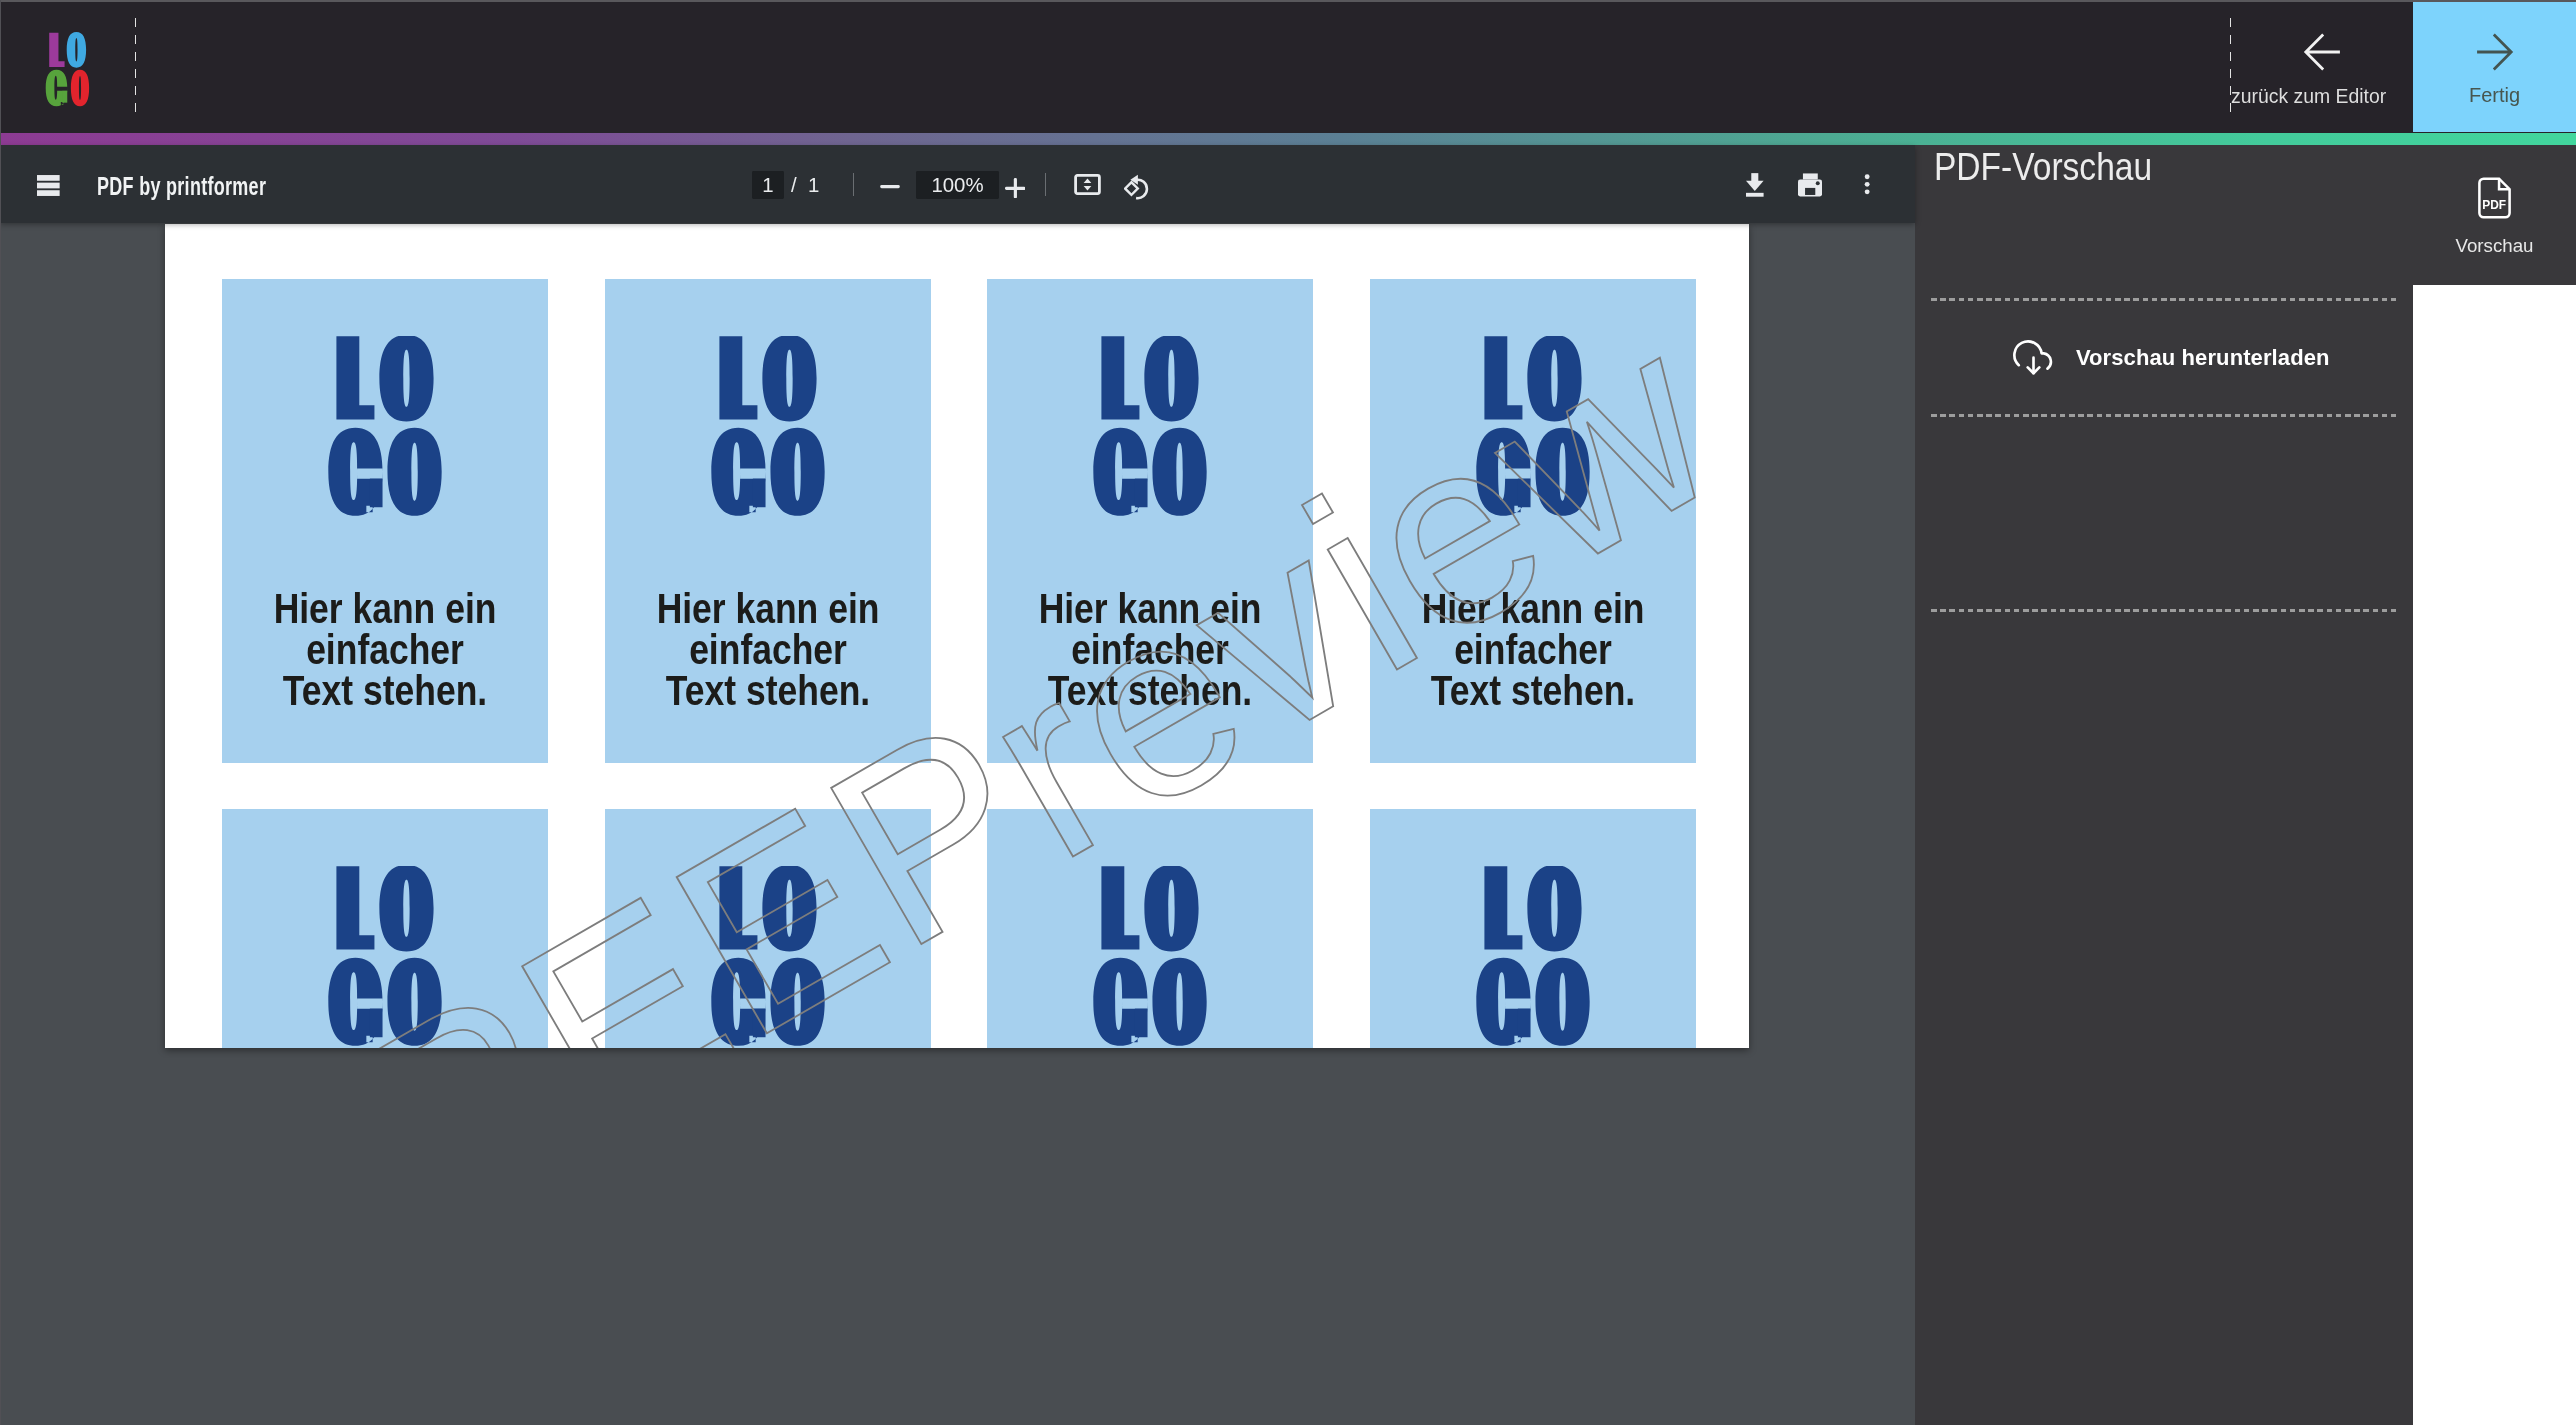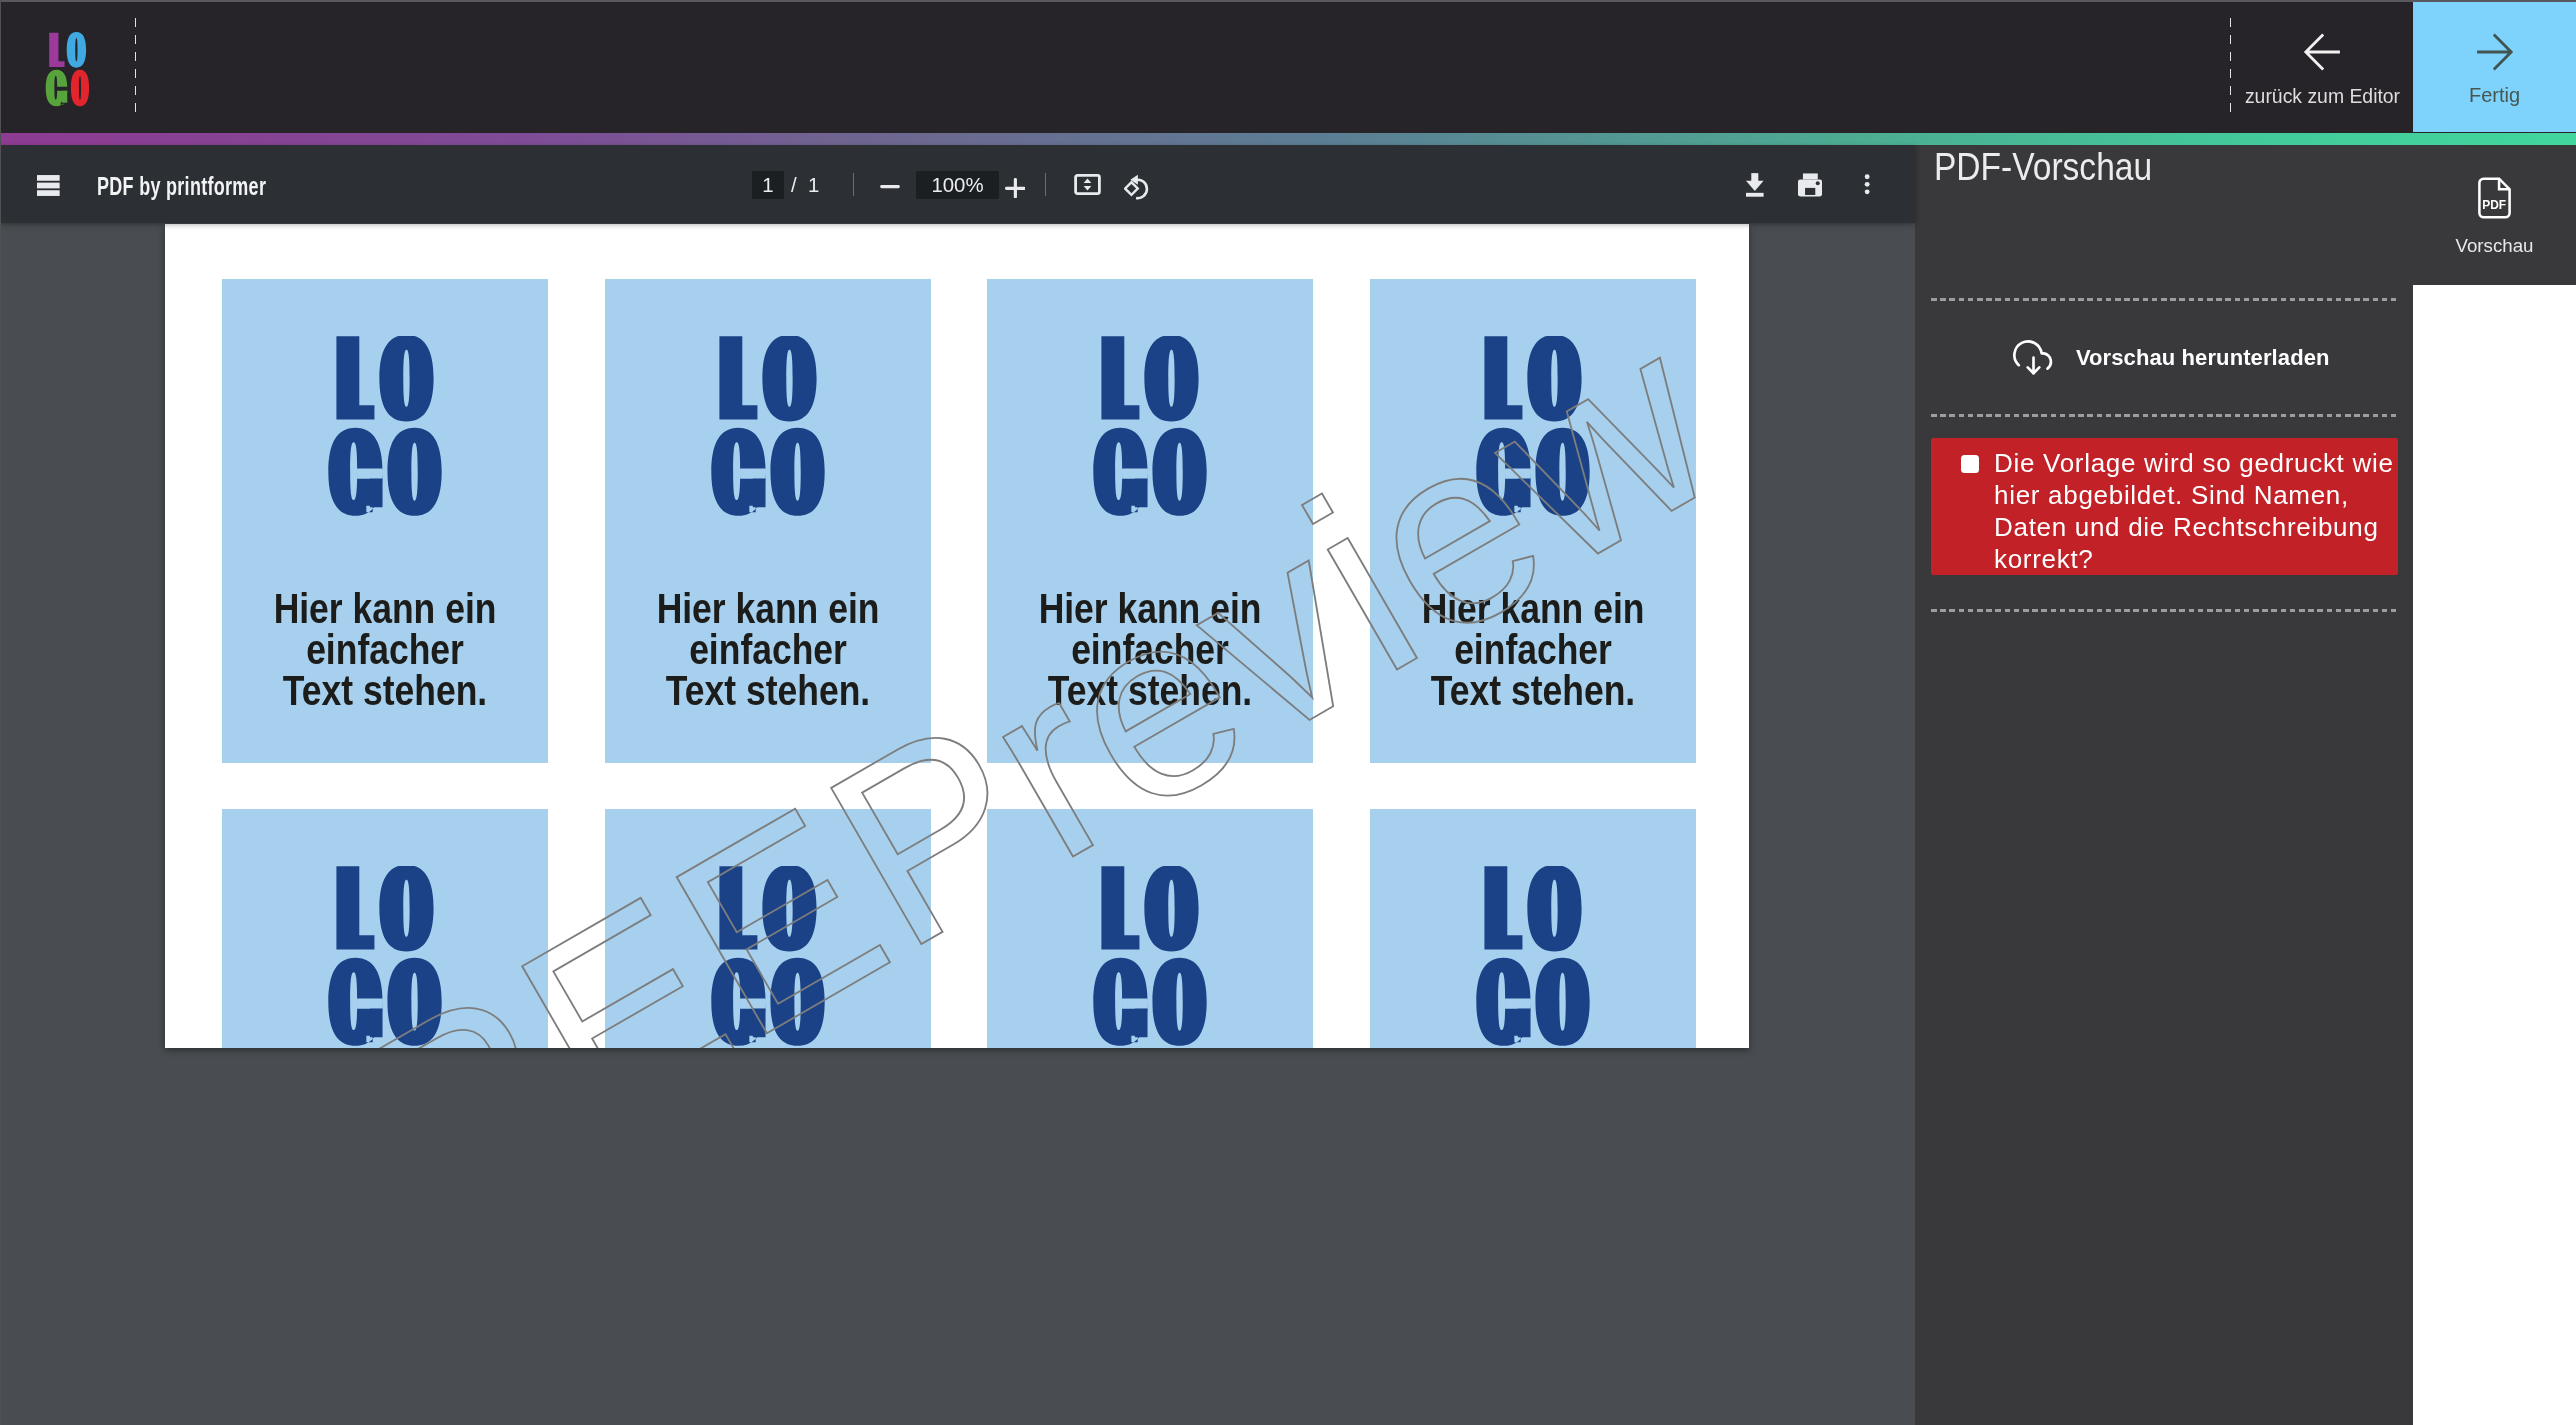--- a/index.html
+++ b/index.html
@@ -7,21 +7,21 @@
   body { font-family:"Liberation Sans", sans-serif; position:relative; background:#494d51; }
   #root { position:absolute; left:0; top:0; width:2576px; height:1425px; }
   .abs { position:absolute; }
 
   
   #header { left:0; top:0; width:2576px; height:133px; background:#262329; }
   #topline { left:0; top:0; width:2576px; height:2.1px; background:#59585c; z-index:30; }
   
   .vdash { width:1.4px; background:repeating-linear-gradient(180deg,#e3e3e3 0 9.2px, transparent 9.2px 17px); }
   #backgrp { left:2231px; top:0; width:183px; height:133px; color:#dedede; }
-  #backgrp .txt { position:absolute; left:0; top:85px; width:100%; text-align:center; font-size:19.4px; }
+  #backgrp .txt { position:absolute; left:0; top:85px; width:100%; font-size:19.4px; }
   #fertig { left:2413px; top:2.1px; width:163px; height:130px; background:#7dd3fc; color:#47564f; }
   #fertig .txt { position:absolute; left:0; top:82px; width:100%; text-align:center; font-size:20px; }
 
   
   #gbar { left:0; top:133px; width:2576px; height:12px;
     background:linear-gradient(90deg,#8d3b93 0%,#7f4b97 20%,#6f6590 33%,#5b7f94 52%,#4daa92 71%,#43cb9b 88%,#42d69d 100%); }
 
   
   #toolbar { left:0; top:145px; width:1915px; height:78px; background:#2c3034; z-index:5;
              box-shadow:0 2.1px 5.6px rgba(0,0,0,.35); color:#e8eaed; }
@@ -231,24 +231,20 @@
     <div class="hdash" style="top:153px;"></div>
     <div id="dlrow">
       <svg width="45" height="41" style="margin:0 -4.2px 0 12.7px" viewBox="0 0 24 24" fill="none" stroke="#fff" stroke-width="1.55" stroke-linecap="round" stroke-linejoin="round">
         <polyline points="8.6 17.2 12 20.6 15.4 17.2"></polyline>
           <line x1="12" y1="11.5" x2="12" y2="20.6"></line>
         <path d="M20.2 17.9 A5 5 0 0 0 18 9 h-1.26 A8 8 0 1 0 3.4 15.9"></path>
       </svg>
       <div class="t">Vorschau herunterladen</div>
     </div>
     <div class="hdash" style="top:269px;"></div>
-    <div id="redbox">
-      <div class="cb"></div>
-      <div class="rtxt">Die Vorlage wird so gedruckt wie<br>hier abgebildet. Sind Namen,<br>Daten und die Rechtschreibung<br>korrekt?</div>
-    </div>
     <div class="hdash" style="top:464px;"></div>
   </div>
 
   <div class="abs" id="tabcol">
     <div id="tabact">
       <svg class="abs" style="left:65px; top:32px;" width="33" height="42" viewBox="0 0 47 59">
         <path d="M8 2 H30 L45 17 V51 A6 6 0 0 1 39 57 H8 A6 6 0 0 1 2 51 V8 A6 6 0 0 1 8 2 Z" fill="none" stroke="#fff" stroke-width="3.6"></path>
         <path d="M30 2 L30 17 L45 17" fill="none" stroke="#fff" stroke-width="3.6"></path>
         <text x="23" y="45" font-size="17" font-weight="bold" fill="#fff" text-anchor="middle" font-family="Liberation Sans, sans-serif">PDF</text>
       </svg>

